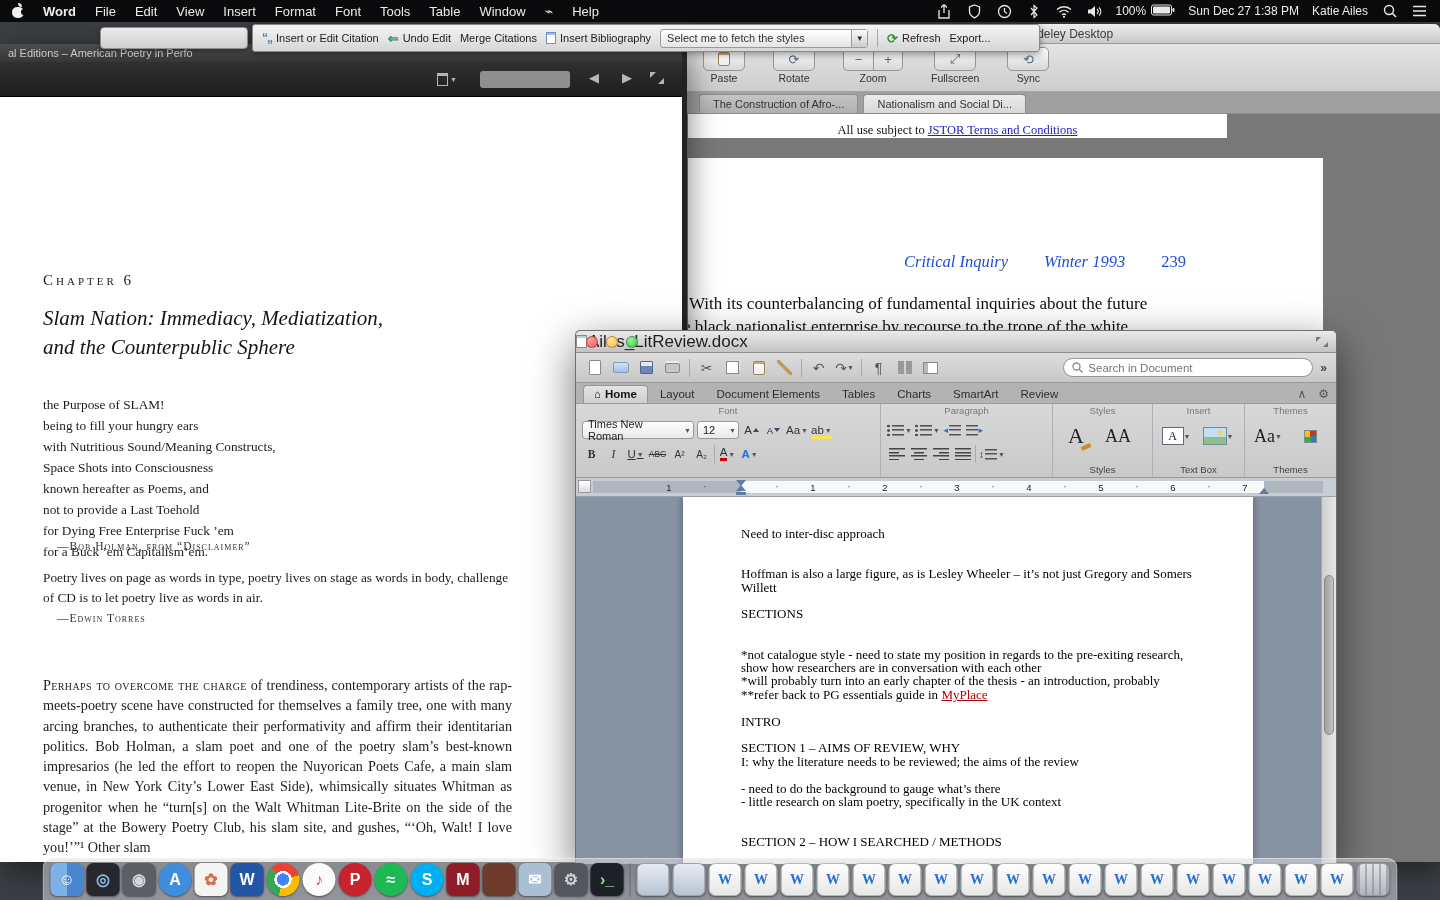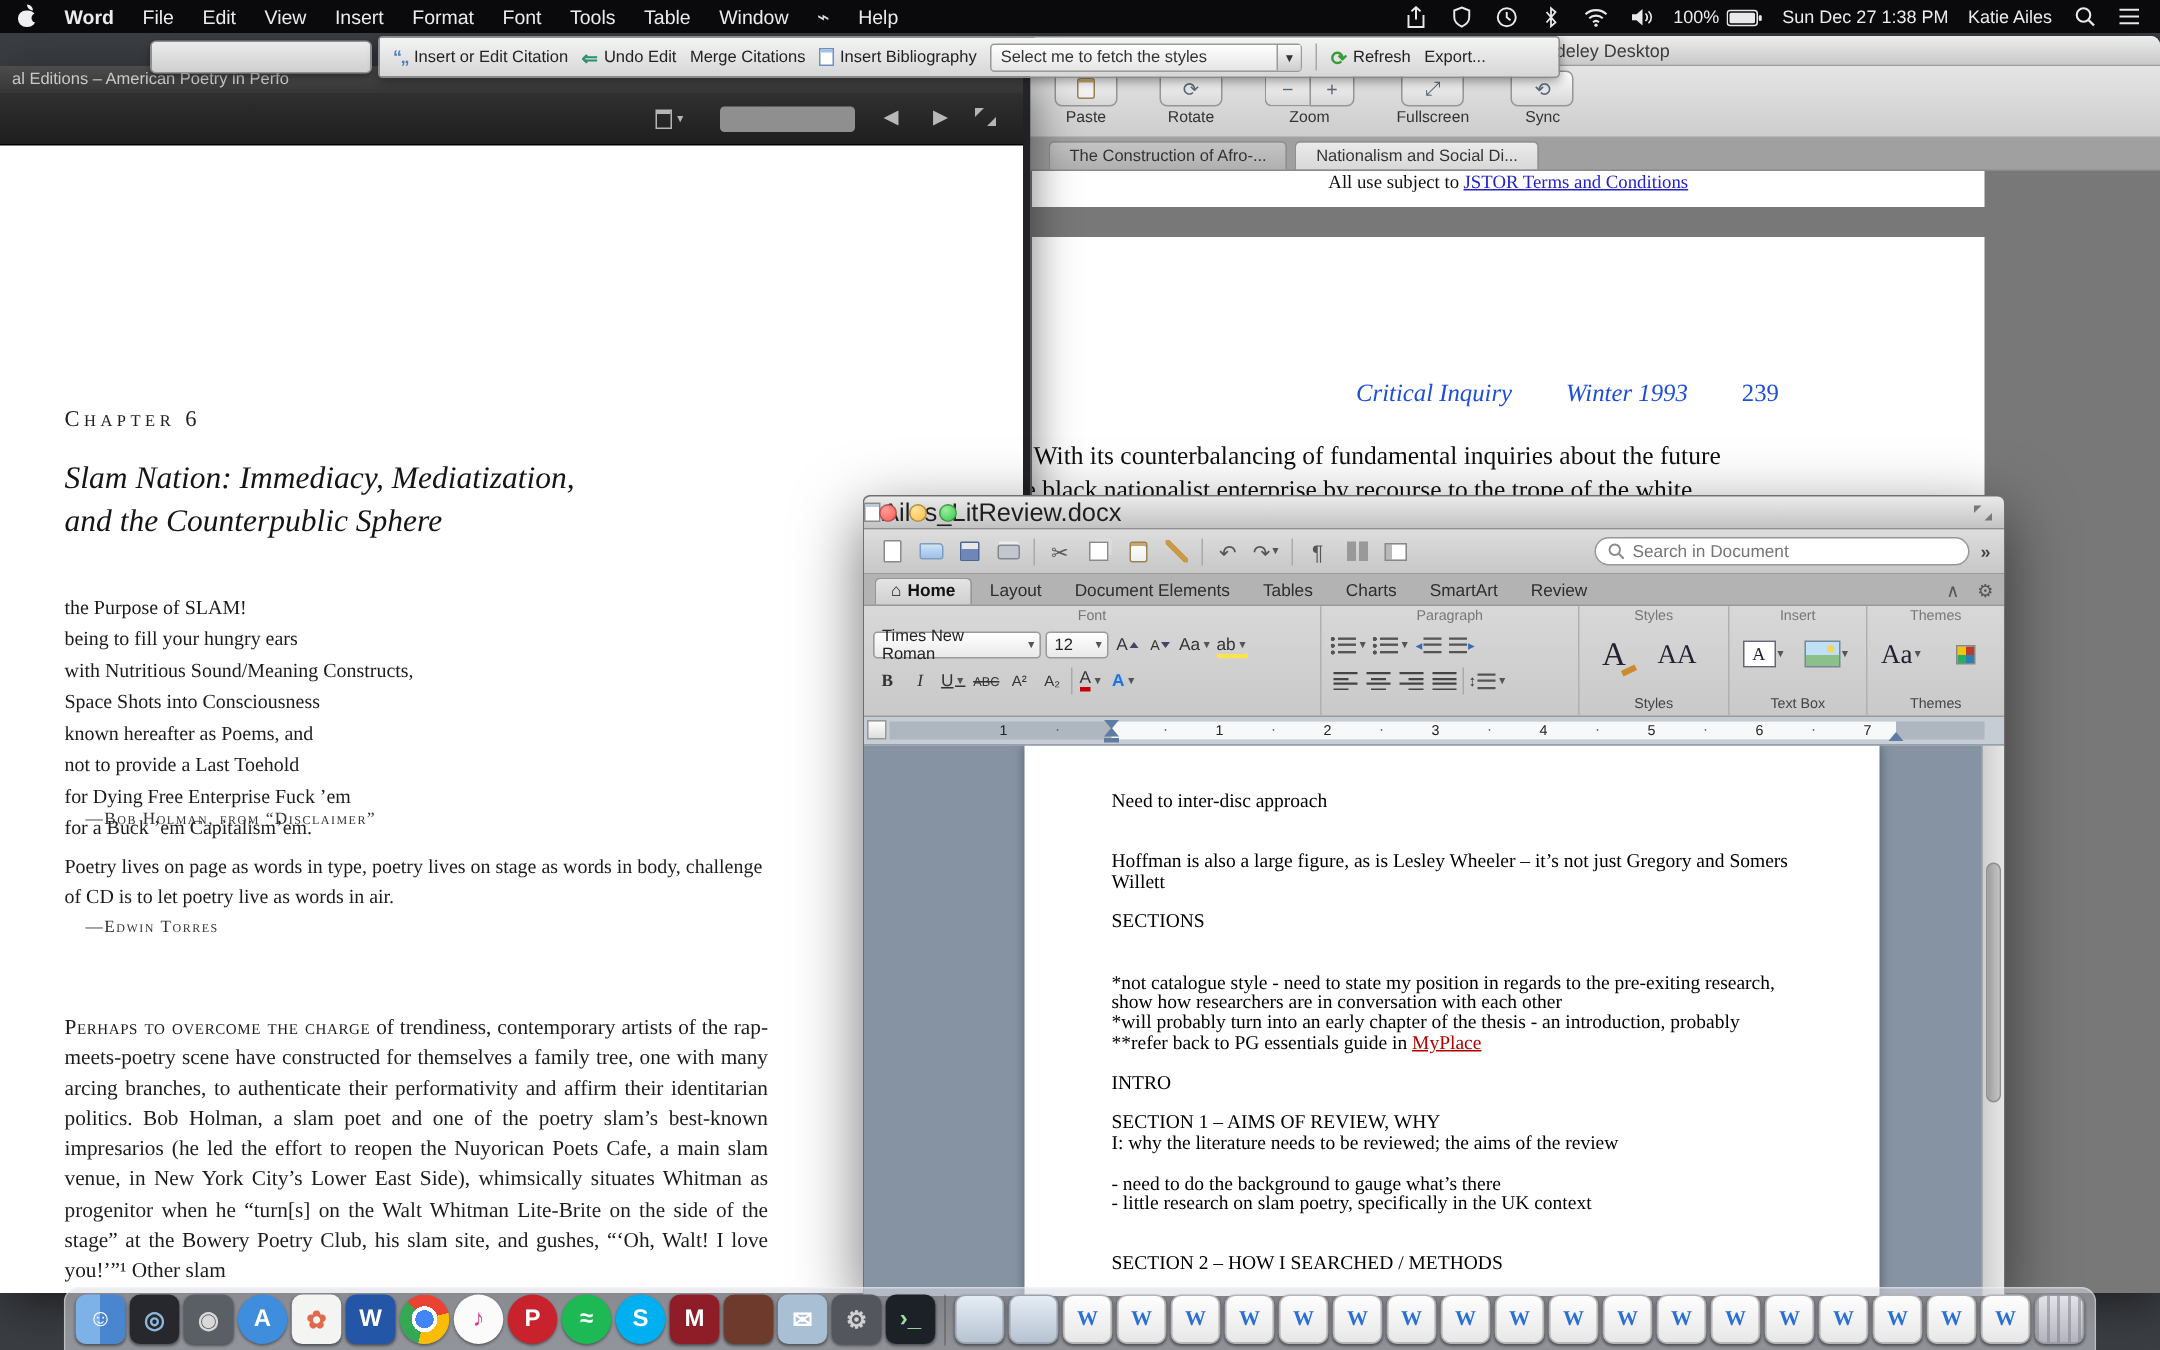--- a/index.html
+++ b/index.html
@@ -12,21 +12,21 @@
   #menubar .appname{font-weight:bold}
   .menu-item{cursor:default}
   #menubar .menus{display:flex;gap:19px}
   .apple-shape{width:12px;height:14px;position:relative;display:block}
   .apple-shape::before{content:"";position:absolute;left:0;top:3px;width:12px;height:11px;background:#f0f0f0;border-radius:45% 45% 48% 48%}
   .apple-shape::after{content:"";position:absolute;right:-3px;top:5px;width:6px;height:6px;background:#0a0a0c;border-radius:50%}
   .leaf{position:absolute;left:6px;top:-1px;width:4px;height:4px;background:#f0f0f0;border-radius:0 100% 0 100%}
   .script-ico{color:#ddd;font-size:14px}
   #menubar .mright{margin-left:auto;display:flex;align-items:center;gap:13px;font-size:12px;white-space:nowrap}
   .mb-ico{width:17px;height:15px;display:flex;align-items:center;justify-content:center}
-  .batt{display:flex;align-items:flex-end;gap:5px}
+  .batt{display:flex;align-items:flex-start;gap:5px}
 
   
   #float-frag{position:absolute;left:100px;top:27px;width:148px;height:22px;background:linear-gradient(#ebebeb,#cfcfcf);border:1px solid #8f8f8f;border-radius:4px;z-index:40;box-shadow:0 2px 5px rgba(0,0,0,.35)}
   #citebar{position:absolute;left:252px;top:24px;width:788px;height:28px;background:linear-gradient(#f4f4f4,#d6d6d6);border:1px solid #8a8a8a;border-radius:3px;display:flex;align-items:center;font-size:11px;color:#222;padding:0 9px;gap:9px;z-index:45;box-shadow:0 2px 7px rgba(0,0,0,.4);white-space:nowrap}
   .cb-item{display:flex;align-items:center;gap:4px}
   .cb-sep{width:1px;height:18px;background:#a7a7a7}
   .cb-quote{color:#4a7dbb;font-weight:bold;font-size:12px;letter-spacing:-1px}
   .cb-arrow{color:#2f8f6e;font-weight:bold;font-size:13px}
   .cb-doc{width:10px;height:12px;background:#fff;border:1px solid #6f8fc0;box-shadow:inset 0 2px 0 #9fc0e8}
   .cb-refresh{color:#3a9a3a;font-size:13px;font-weight:bold}
@@ -63,21 +63,21 @@
   .md-tool{display:flex;flex-direction:column;align-items:center;gap:1px;font-size:10.5px;color:#333}
   .md-btn{width:42px;height:24px;border:1px solid #969696;border-radius:5px;background:linear-gradient(#fdfdfd,#d7d7d7);display:flex;align-items:center;justify-content:center;color:#5a6a7a;font-size:13px}
   .md-zoomrow{display:flex}
   .md-zoomrow .md-btn{width:30px;border-radius:0}
   .md-zoomrow .md-btn:first-child{border-radius:5px 0 0 5px;border-right:none}
   .md-zoomrow .md-btn:last-child{border-radius:0 5px 5px 0}
   .md-tabs{height:22px;background:#a0a0a0;display:flex;align-items:flex-end;padding:0 12px;gap:5px;border-bottom:1px solid #8a8a8a}
   .md-tab{height:19px;padding:0 13px;font-size:11px;color:#333;background:linear-gradient(#c4c4c4,#b0b0b0);border:1px solid #8f8f8f;border-bottom:none;border-radius:4px 4px 0 0;display:flex;align-items:center;max-width:195px;overflow:hidden;white-space:nowrap}
   .md-tab.active{background:linear-gradient(#eaeaea,#d8d8d8)}
   .md-content{position:absolute;top:90px;left:0;right:0;bottom:0;background:#787878;overflow:hidden}
-  .md-band{position:absolute;top:0;left:1px;width:635px;height:24px;background:#fff;display:flex;justify-content:center;align-items:flex-start;font-family:"Liberation Serif",serif;font-size:12.5px;color:#111}
+  .md-band{position:absolute;top:0;left:1px;width:539px;height:24px;background:#fff;display:flex;justify-content:center;align-items:flex-end;font-family:"Liberation Serif",serif;font-size:12.5px;color:#111}
   .md-link{color:#2222cc;text-decoration:underline;margin-left:3px}
   .md-page{position:absolute;top:44px;left:1px;width:635px;bottom:0;background:#fff;overflow:hidden;font-family:"Liberation Serif",serif}
   .md-journal{position:absolute;top:94px;left:216px;display:flex;gap:36px;font-size:16.5px;color:#1d4ed8}
   .md-journal .it{font-style:italic}
   .md-p{position:absolute;white-space:nowrap;font-size:17px;color:#0f0f0f}
   .md-p.l1{top:136px;left:1px}
   .md-p.l2{top:159px;left:-5px}
 
   
   #wordwin{position:absolute;left:575px;top:330px;width:762px;height:534px;border-radius:5px 5px 0 0;box-shadow:0 14px 44px rgba(0,0,0,.55);z-index:20;background:#ccc;border:1px solid #6f6f6f;border-bottom:none}

